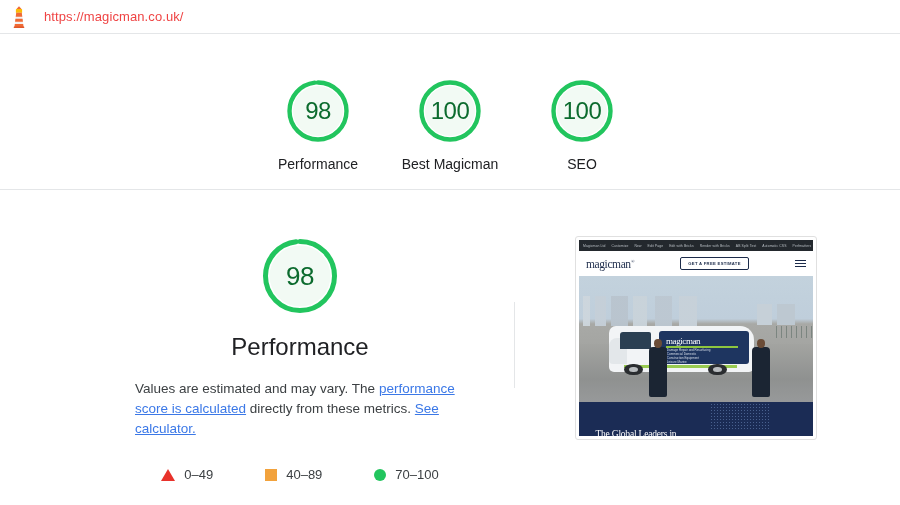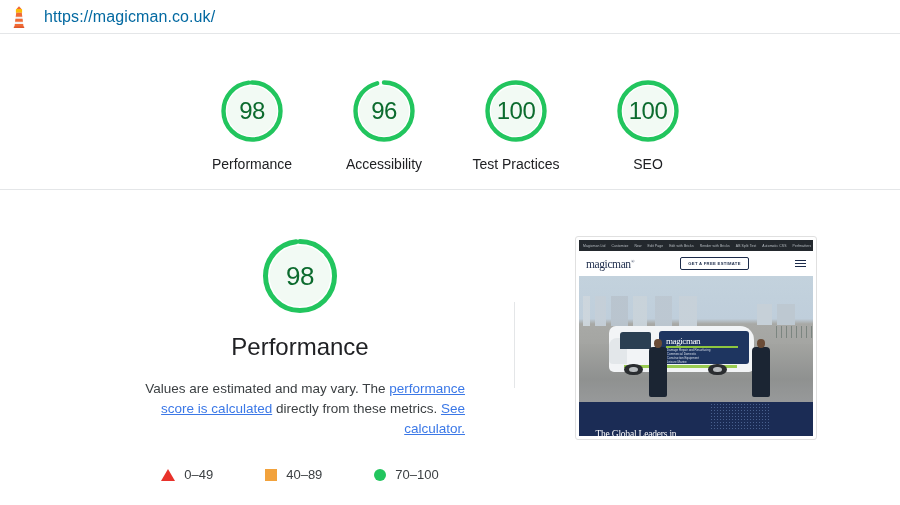--- a/index.html
+++ b/index.html
@@ -13,22 +13,22 @@
   
   .header {
     height: 34px;
     display: flex;
     align-items: center;
     border-bottom: 1px solid #e4e6e8;
     padding-left: 8px;
   }
   .lh-logo { width: 22px; height: 24px; flex: 0 0 22px; margin-right: 14px; }
   .url-text {
-    font-size: 16px;
-    color: #0369a1;
+    font-size: 13px;
+    color: #ef4444;
     letter-spacing: 0.1px;
     text-align: center;
   }
 
   
   .gauges-strip {
     height: 156px;
     border-bottom: 1px solid #e4e6e8;
     display: flex;
     justify-content: center;
@@ -102,21 +102,21 @@
   }
   .category-title {
     margin-top: 17px;
     font-size: 24px;
     color: #202124;
     font-weight: normal;
   }
   .desc {
     margin-top: 18px;
     width: 330px;
-    text-align: right;
+    text-align: left;
     font-size: 13.5px;
     line-height: 20px;
     color: #3c4043;
   }
   .desc a {
     color: #3b78e7;
     text-decoration: underline;
   }
   .legend {
     margin-top: 28px;
@@ -347,40 +347,30 @@
     <div class="gauge-wrap">
       <svg width="66" height="66" viewBox="0 0 66 66">
         <circle cx="33" cy="33" r="25" fill="#f2faf4"></circle>
         <circle cx="33" cy="33" r="28.5" fill="none" stroke="#22c55e" stroke-width="4.4" stroke-linecap="round" stroke-dasharray="175.5 179.1"></circle>
       </svg>
       <div class="gauge-num">98</div>
     </div>
     <div class="gauge-label">Performance</div>
   </div>
 
-  <div class="gauge-item">
-    <div class="gauge-wrap">
-      <svg width="66" height="66" viewBox="0 0 66 66">
-        <circle cx="33" cy="33" r="25" fill="#f2faf4"></circle>
-        <circle cx="33" cy="33" r="28.5" fill="none" stroke="#22c55e" stroke-width="4.4" stroke-linecap="round" stroke-dasharray="171.9 179.1"></circle>
-      </svg>
-      <div class="gauge-num">96</div>
-    </div>
-    <div class="gauge-label">Accessibility</div>
-  </div>
 
   <div class="gauge-item">
     <div class="gauge-wrap">
       <svg width="66" height="66" viewBox="0 0 66 66">
         <circle cx="33" cy="33" r="25" fill="#f2faf4"></circle>
         <circle cx="33" cy="33" r="28.5" fill="none" stroke="#22c55e" stroke-width="4.4" stroke-linecap="round" stroke-dasharray="179.1 0"></circle>
       </svg>
       <div class="gauge-num">100</div>
     </div>
-    <div class="gauge-label">Test Practices</div>
+    <div class="gauge-label">Best Magicman</div>
   </div>
 
   <div class="gauge-item">
     <div class="gauge-wrap">
       <svg width="66" height="66" viewBox="0 0 66 66">
         <circle cx="33" cy="33" r="25" fill="#f2faf4"></circle>
         <circle cx="33" cy="33" r="28.5" fill="none" stroke="#22c55e" stroke-width="4.4" stroke-linecap="round" stroke-dasharray="179.1 0"></circle>
       </svg>
       <div class="gauge-num">100</div>
     </div>

